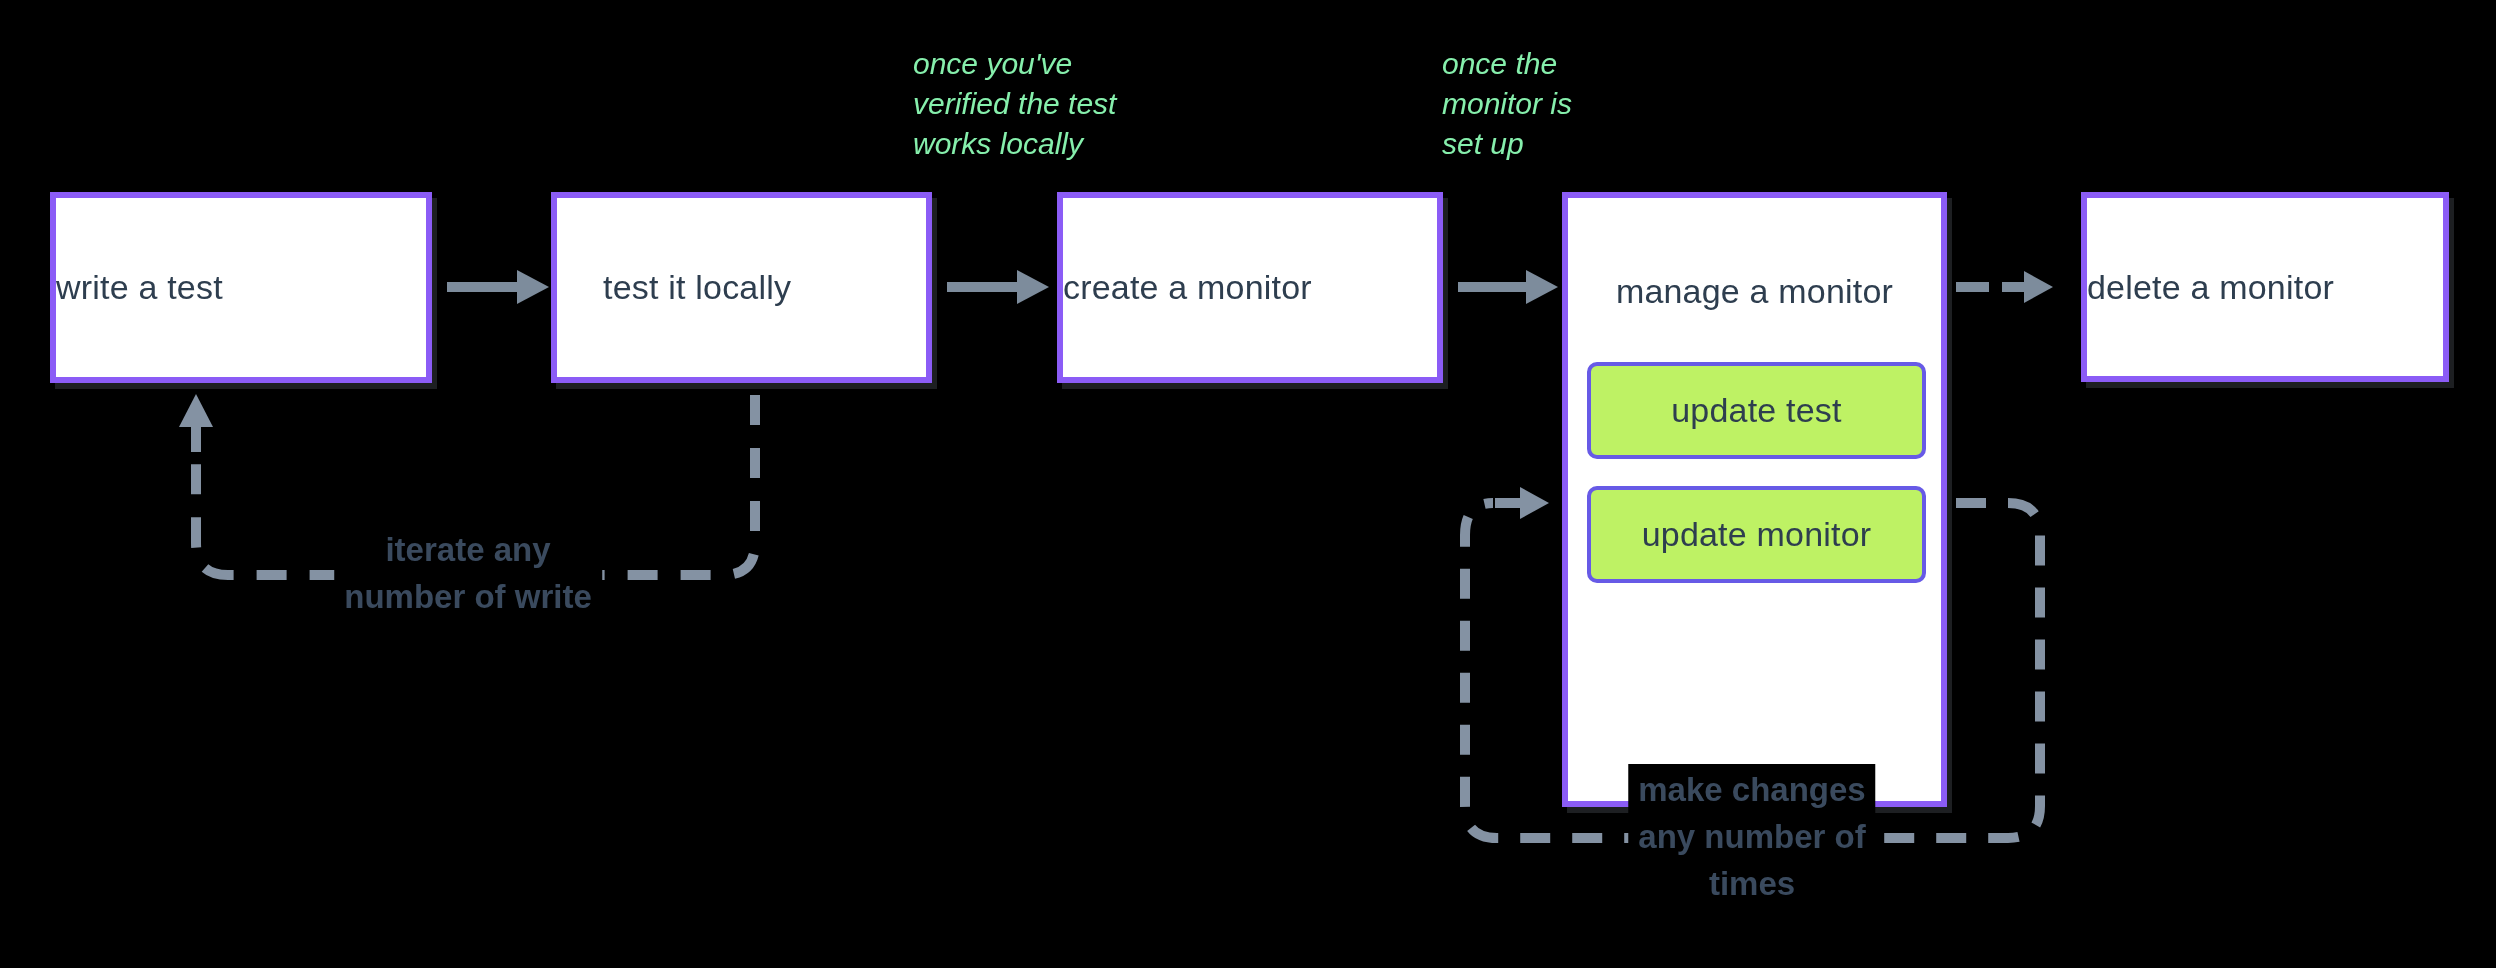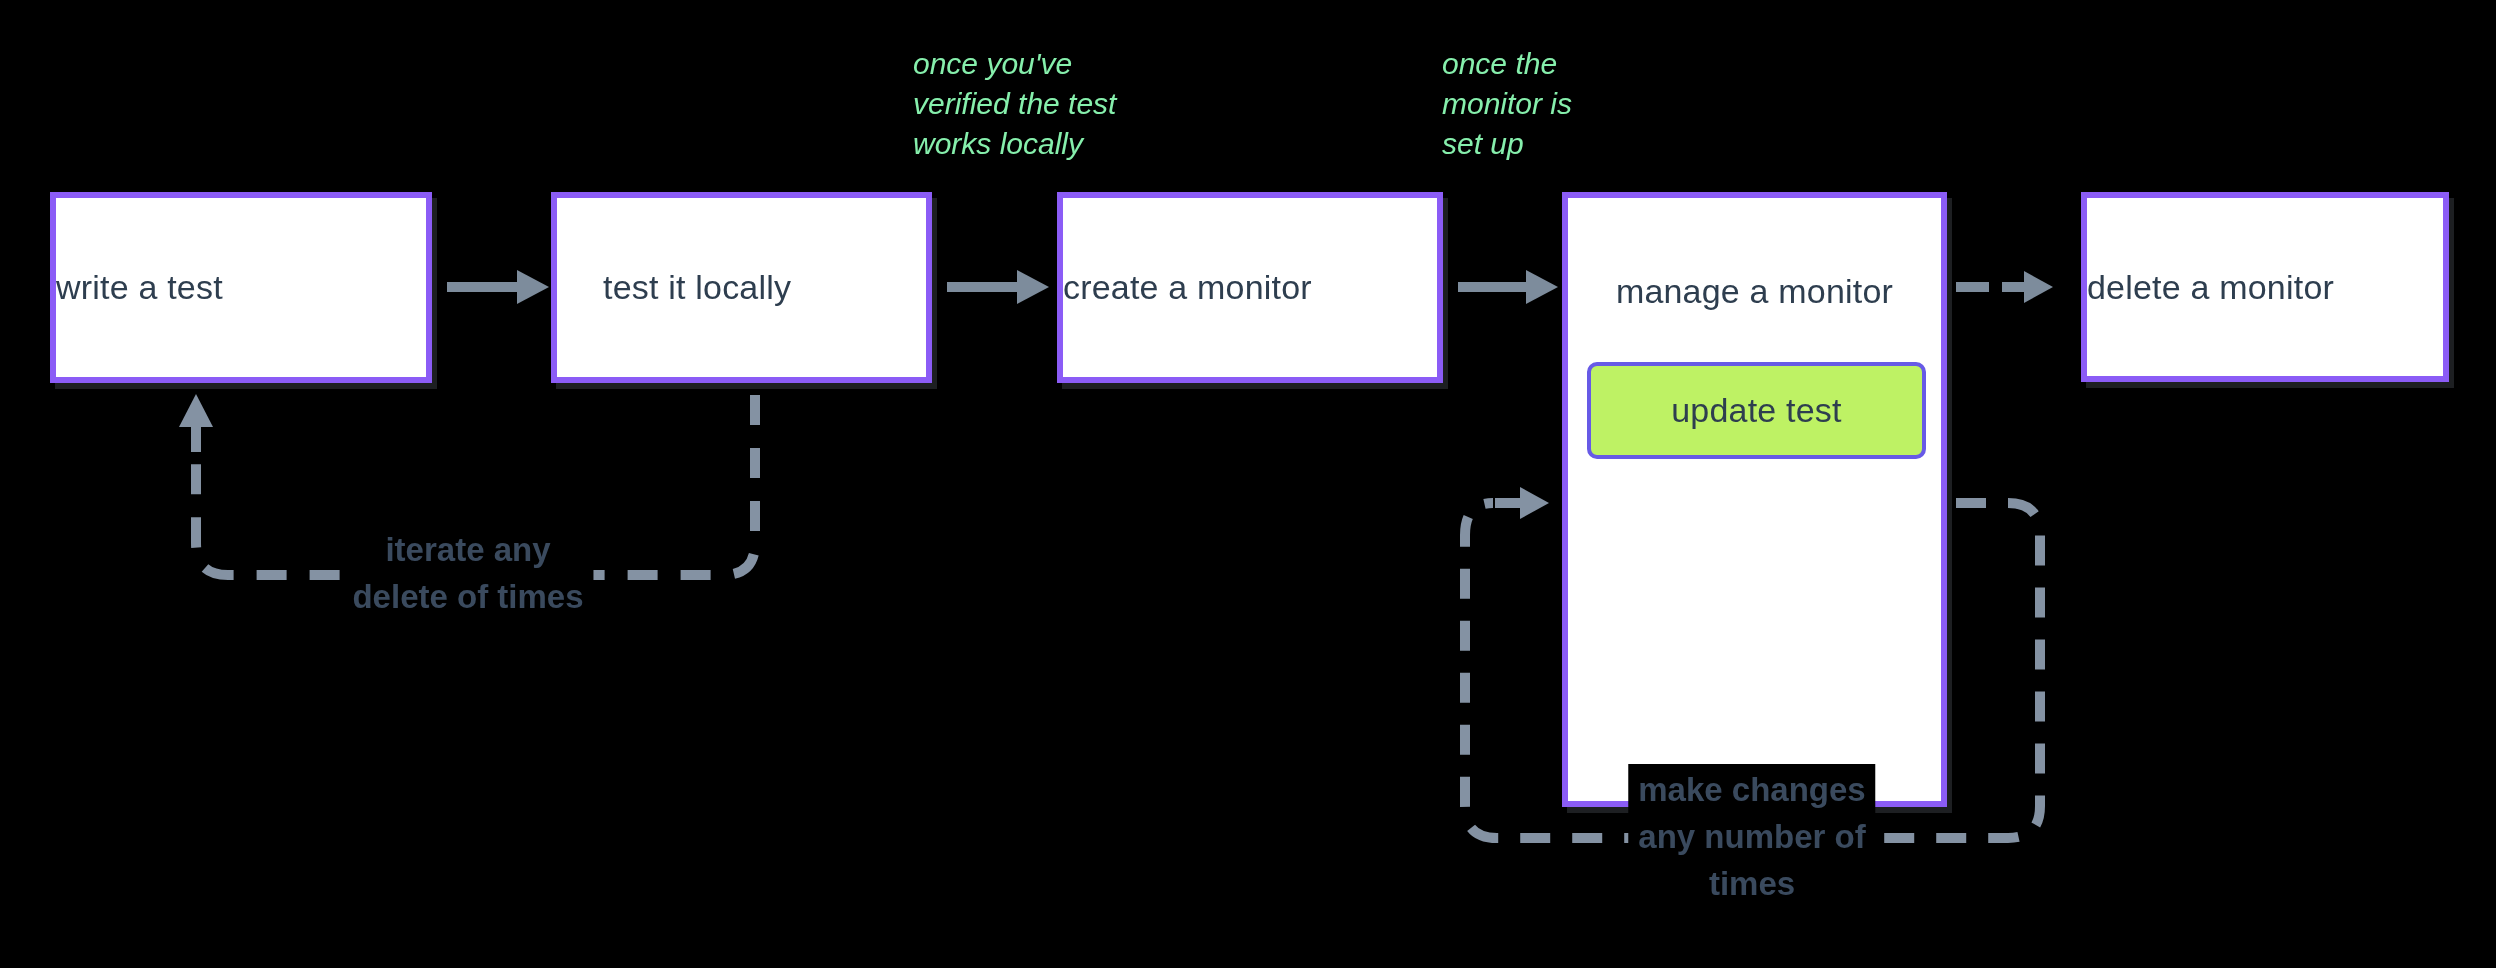--- a/index.html
+++ b/index.html
@@ -137,32 +137,35 @@
 
   <div class="node" id="node-create">
     <div class="node-label">create a monitor</div>
   </div>
 
   <div class="node" id="node-manage">
     <div class="node-title">manage a monitor</div>
     <div class="sub-node" id="sub-update-test">
       <div>update test</div>
     </div>
+    <div class="sub-node" id="sub-update-monitor">
+      <div>update monitor</div>
+    </div>
   </div>
 
   <div class="node" id="node-delete">
     <div class="node-label">delete a monitor</div>
   </div>
 
   <div class="annotation" id="annotation-verified">once you've
 verified the test
 works locally</div>
   <div class="annotation" id="annotation-setup">once the
 monitor is
 set up</div>
 
   <div class="loop-label" id="loop-label-iterate">iterate any
-delete of times</div>
+number of write</div>
   <div class="loop-label" id="loop-label-changes">make changes
 any number of
 times</div>
 
 </div>
 
 </body></html>

